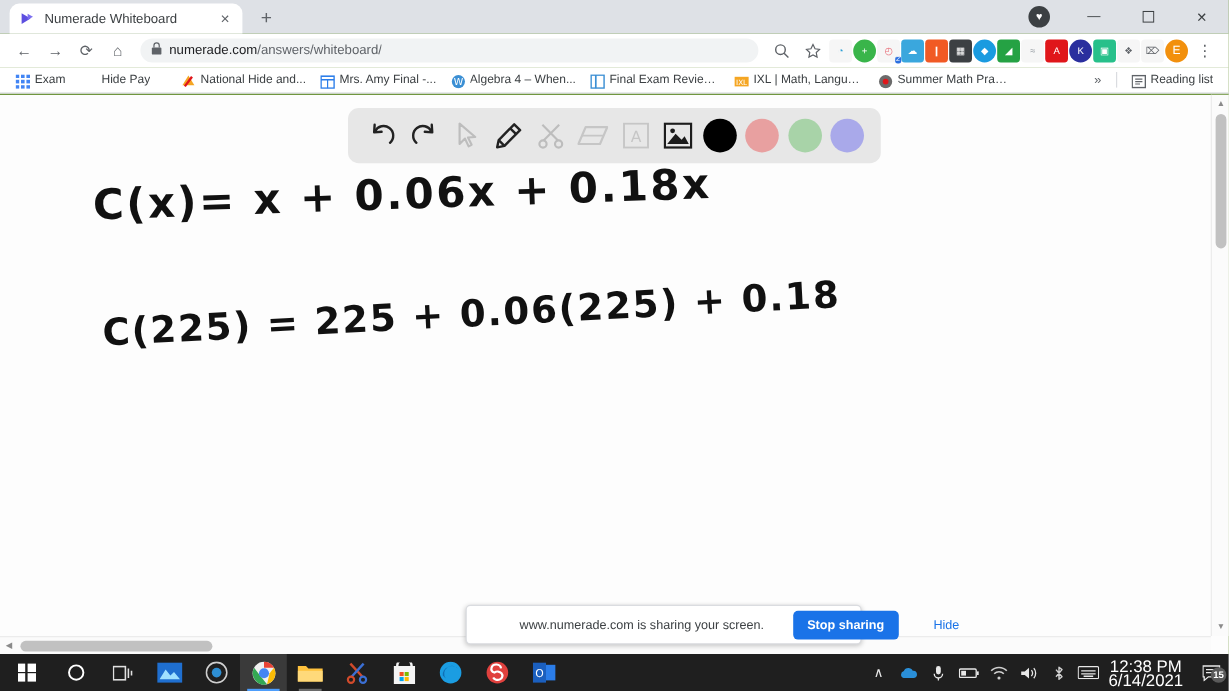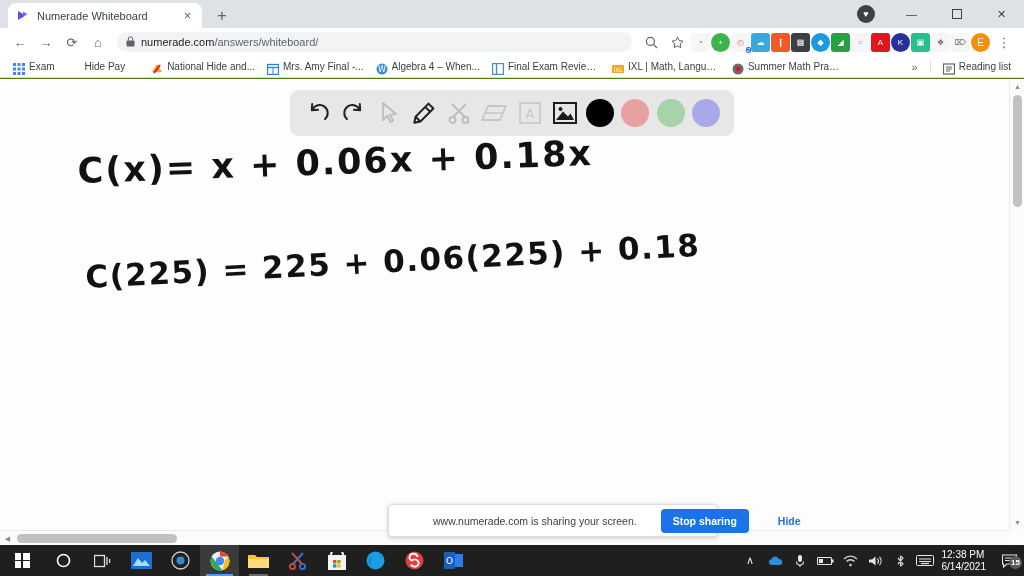--- a/index.html
+++ b/index.html
@@ -106,36 +106,36 @@
     box-shadow: 0 1px 4px rgba(0,0,0,0.22);
     display: flex; align-items: center; padding: 0 20px; gap: 24px; z-index: 12; margin-left: 40px;
   }
   .share-grip { color: #9aa0a6; font-size: 12px; letter-spacing: -1px; }
   .share-text { font-size: 10.5px; color: #3c4043; flex: 1 1 auto; white-space: nowrap; }
   .share-stop {
     background: #1a73e8; color: #fff; font-size: 10.5px; font-weight: bold;
     border: none; border-radius: 4px; padding: 6px 12px; white-space: nowrap;
     font-family: "Liberation Sans", sans-serif;
   }
-  .share-hide { font-size: 10.5px; color: #1a73e8; padding: 0 5px; white-space: nowrap; font-weight: bold; }
+  .share-hide { font-size: 10.5px; color: #1a73e8; padding: 0 5px; white-space: nowrap; }
 
   
   .taskbar { position: absolute; left: 0; bottom: 0; width: 1024px; height: 31px; background: #1f1f1f; display: flex; align-items: center; }
   .start { width: 44px; height: 31px; display: flex; align-items: center; justify-content: center; }
   .winlogo { width: 15px; height: 15px; display: grid; grid-template-columns: 1fr 1fr; grid-template-rows: 1fr 1fr; gap: 1.6px; }
   .winlogo i { background: #ffffff; display: block; }
   .searchbox { width: 228px; height: 25px; background: #ffffff; display: flex; align-items: center; gap: 7px; padding: 0 9px; }
   .searchbox .ph { font-size: 11px; color: #444; }
   .tb-icon { width: 39px; height: 31px; display: flex; align-items: center; justify-content: center; position: relative; }
   .tb-active { background: #3a3a3a; }
   .tb-active::after { content: ""; position: absolute; bottom: 0; left: 6px; right: 6px; height: 2px; background: #4d9dfb; }
   .tb-open::after { content: ""; position: absolute; bottom: 0; left: 10px; right: 10px; height: 2px; background: #6a6a6a; }
   .tray { margin-left: auto; display: flex; align-items: center; height: 31px; }
   .tray-icon { width: 25px; height: 31px; display: flex; align-items: center; justify-content: center; color: #e8e8e8; font-size: 11px; }
-  .clock { color: #ffffff; font-size: 10px; line-height: 12px; text-align: left; padding: 0 8px 0 4px; }
+  .clock { color: #ffffff; font-size: 14px; line-height: 12px; text-align: center; padding: 0 8px 0 4px; }
   .notif { width: 30px; height: 23px; display: flex; align-items: center; justify-content: center; position: relative; color: #e8e8e8; font-weight: bold; }
   .notif .badge {
     position: absolute; right: 2px; bottom: 3px; min-width: 13px; height: 13px;
     border-radius: 50%; background: #5a5a5a; color: #fff; font-size: 8px;
     display: flex; align-items: center; justify-content: center;
   }
 </style>
 </head>
 <body>
 

